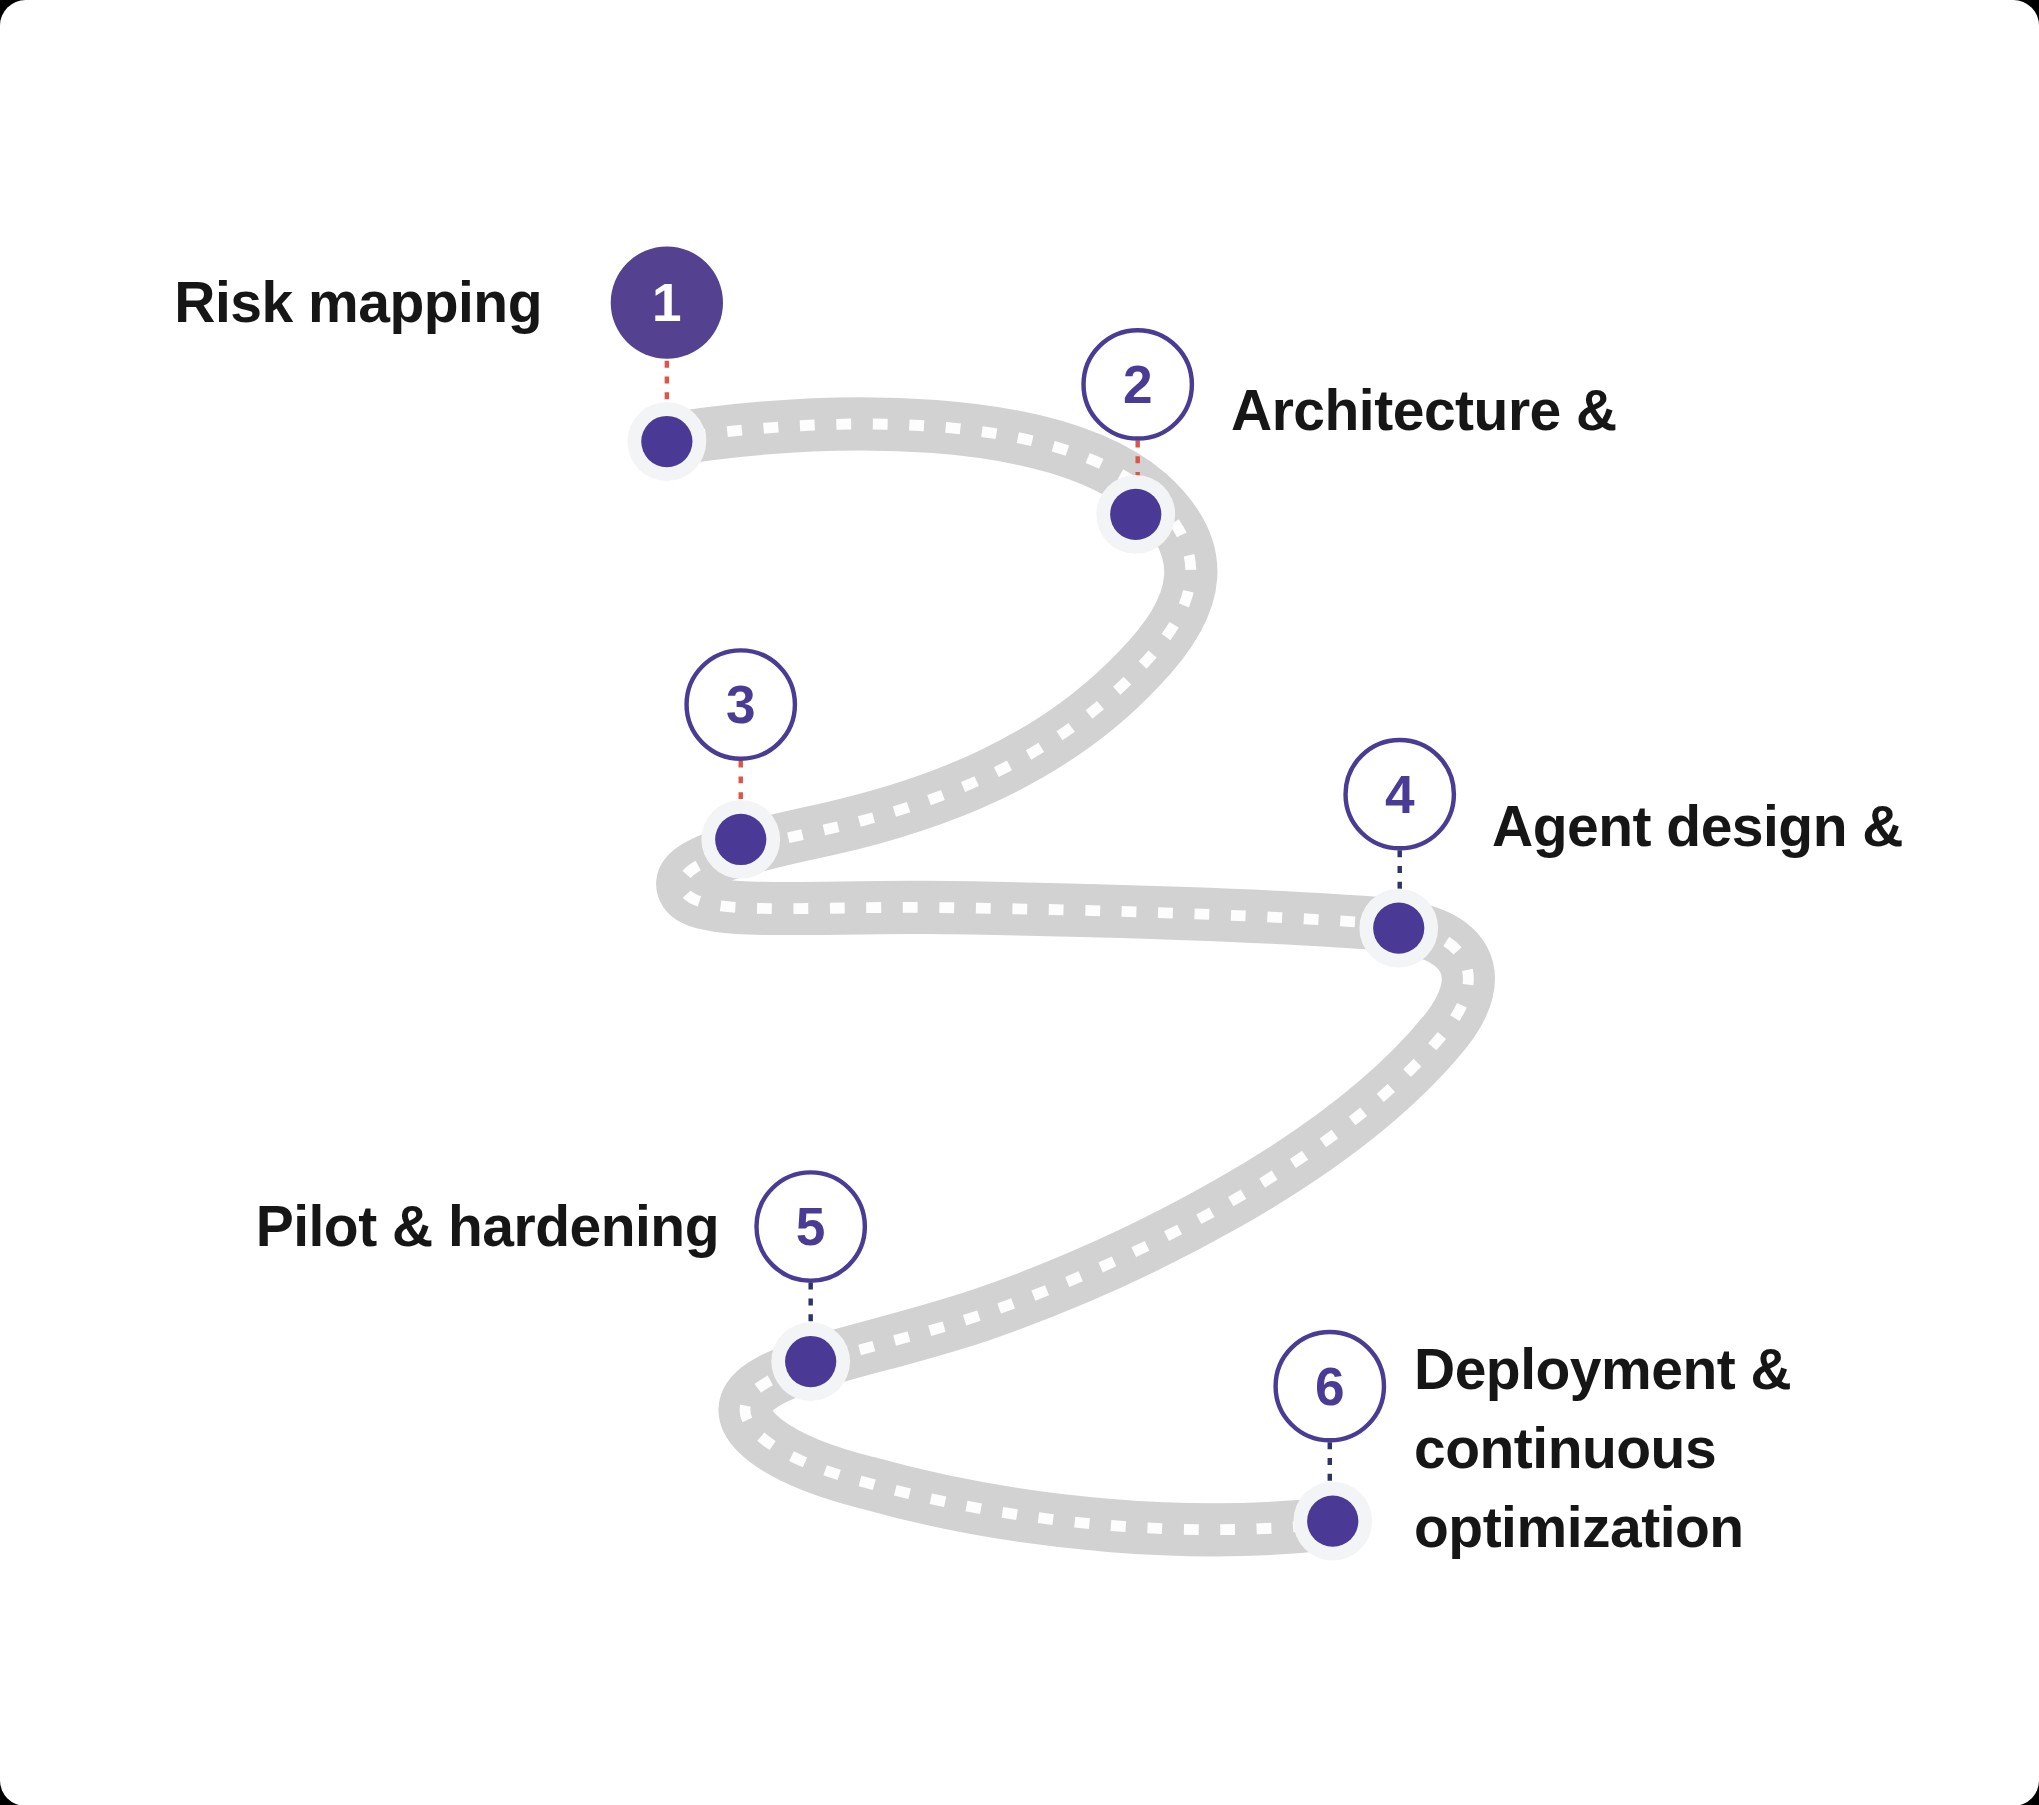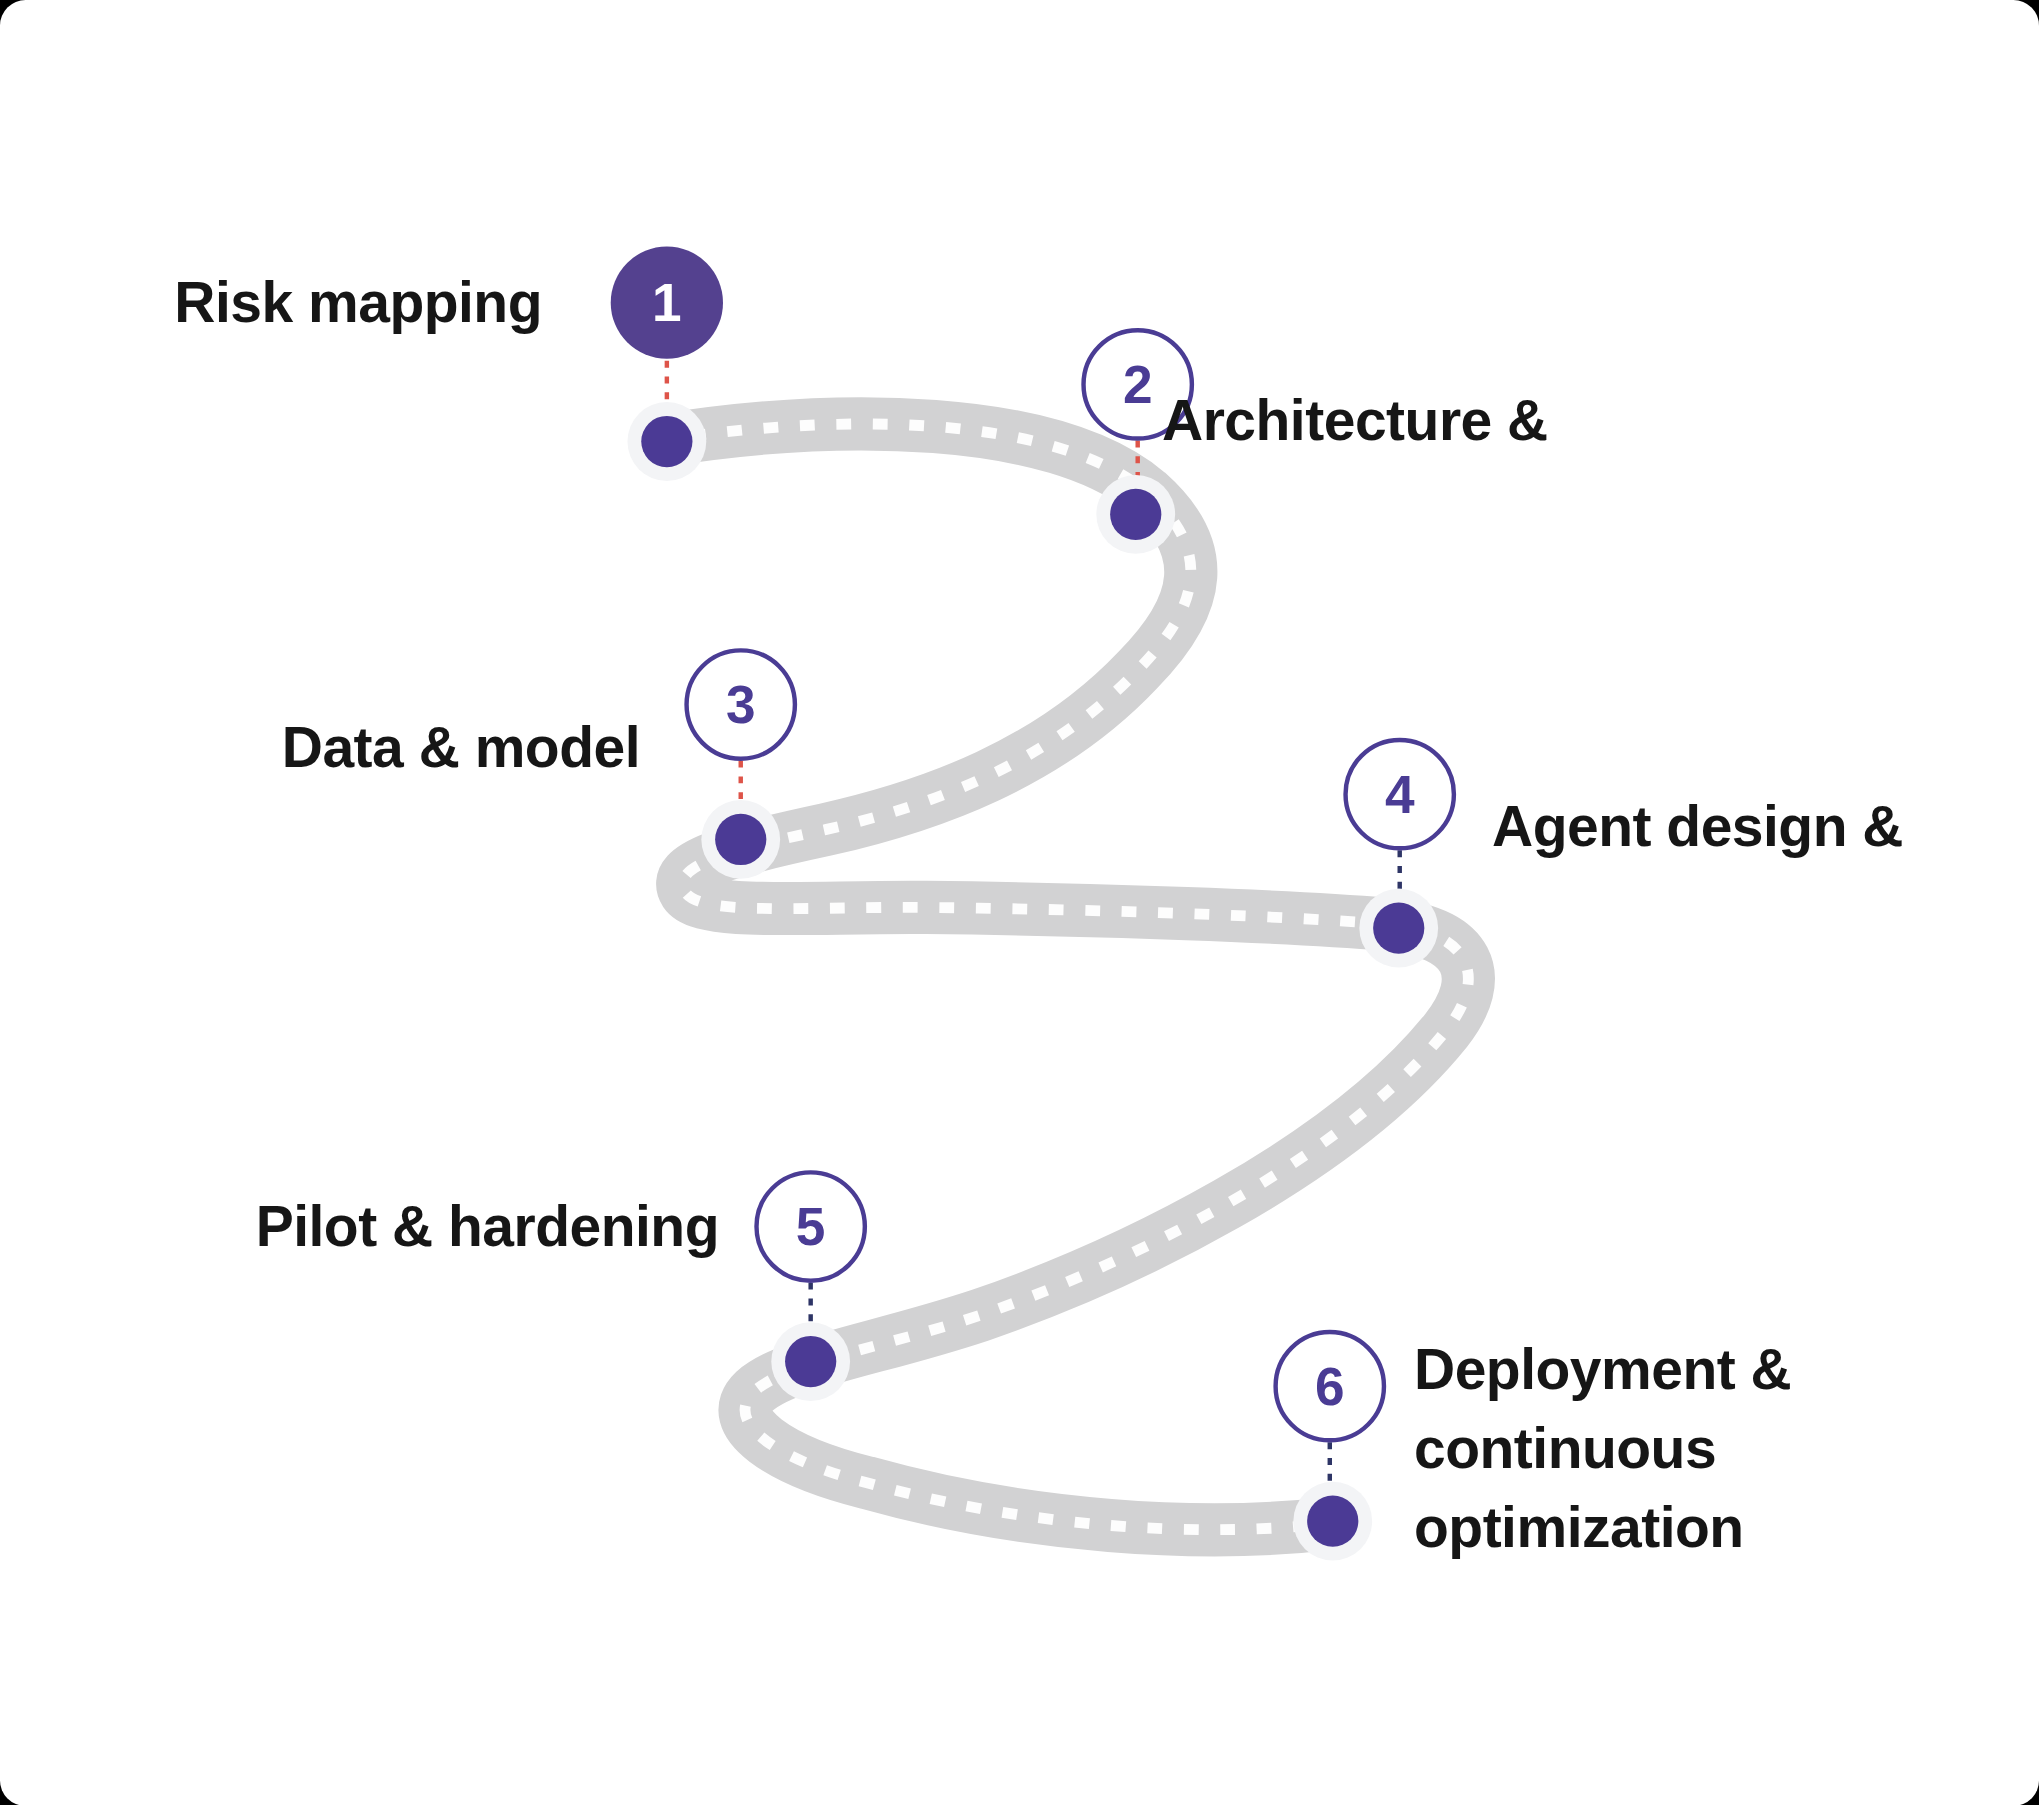--- a/index.html
+++ b/index.html
@@ -101,26 +101,25 @@
     <text class="num" x="752" y="734" fill="#4A3C94">3</text>
     <text class="num" x="1421" y="825" fill="#4A3C94">4</text>
     <text class="num" x="823" y="1264" fill="#4A3C94">5</text>
     <text class="num" x="1350" y="1426" fill="#4A3C94">6</text>
   </svg>
 
   <div class="label align-right" style="right: 1497px; top: 302px; color: rgb(22, 22, 22);">
     <div class="label-line">Risk mapping</div>
   </div>
 
-  <div class="label" style="left: 1162px; top: 410px; color: rgb(22, 22, 22); margin-top: 10px;">
+  <div class="label" style="left: 1231px; top: 410px; color: rgb(22, 22, 22);">
     <div class="label-line">Architecture &amp;</div>
   </div>
 
   <div class="label align-right" style="right: 1399px; top: 747px; color: rgb(22, 22, 22);">
-    <div class="label-line">Data &amp; model</div>
   </div>
 
   <div class="label" style="left: 1492px; top: 826px; color: rgb(22, 22, 22); text-align: center;">
     <div class="label-line">Agent design &amp;</div>
   </div>
 
   <div class="label" style="left: 1414px; top: 1448px; color: rgb(22, 22, 22);">
     <div class="label-line">Deployment &amp;</div>
     <div class="label-line">continuous</div>
     <div class="label-line">optimization</div>

